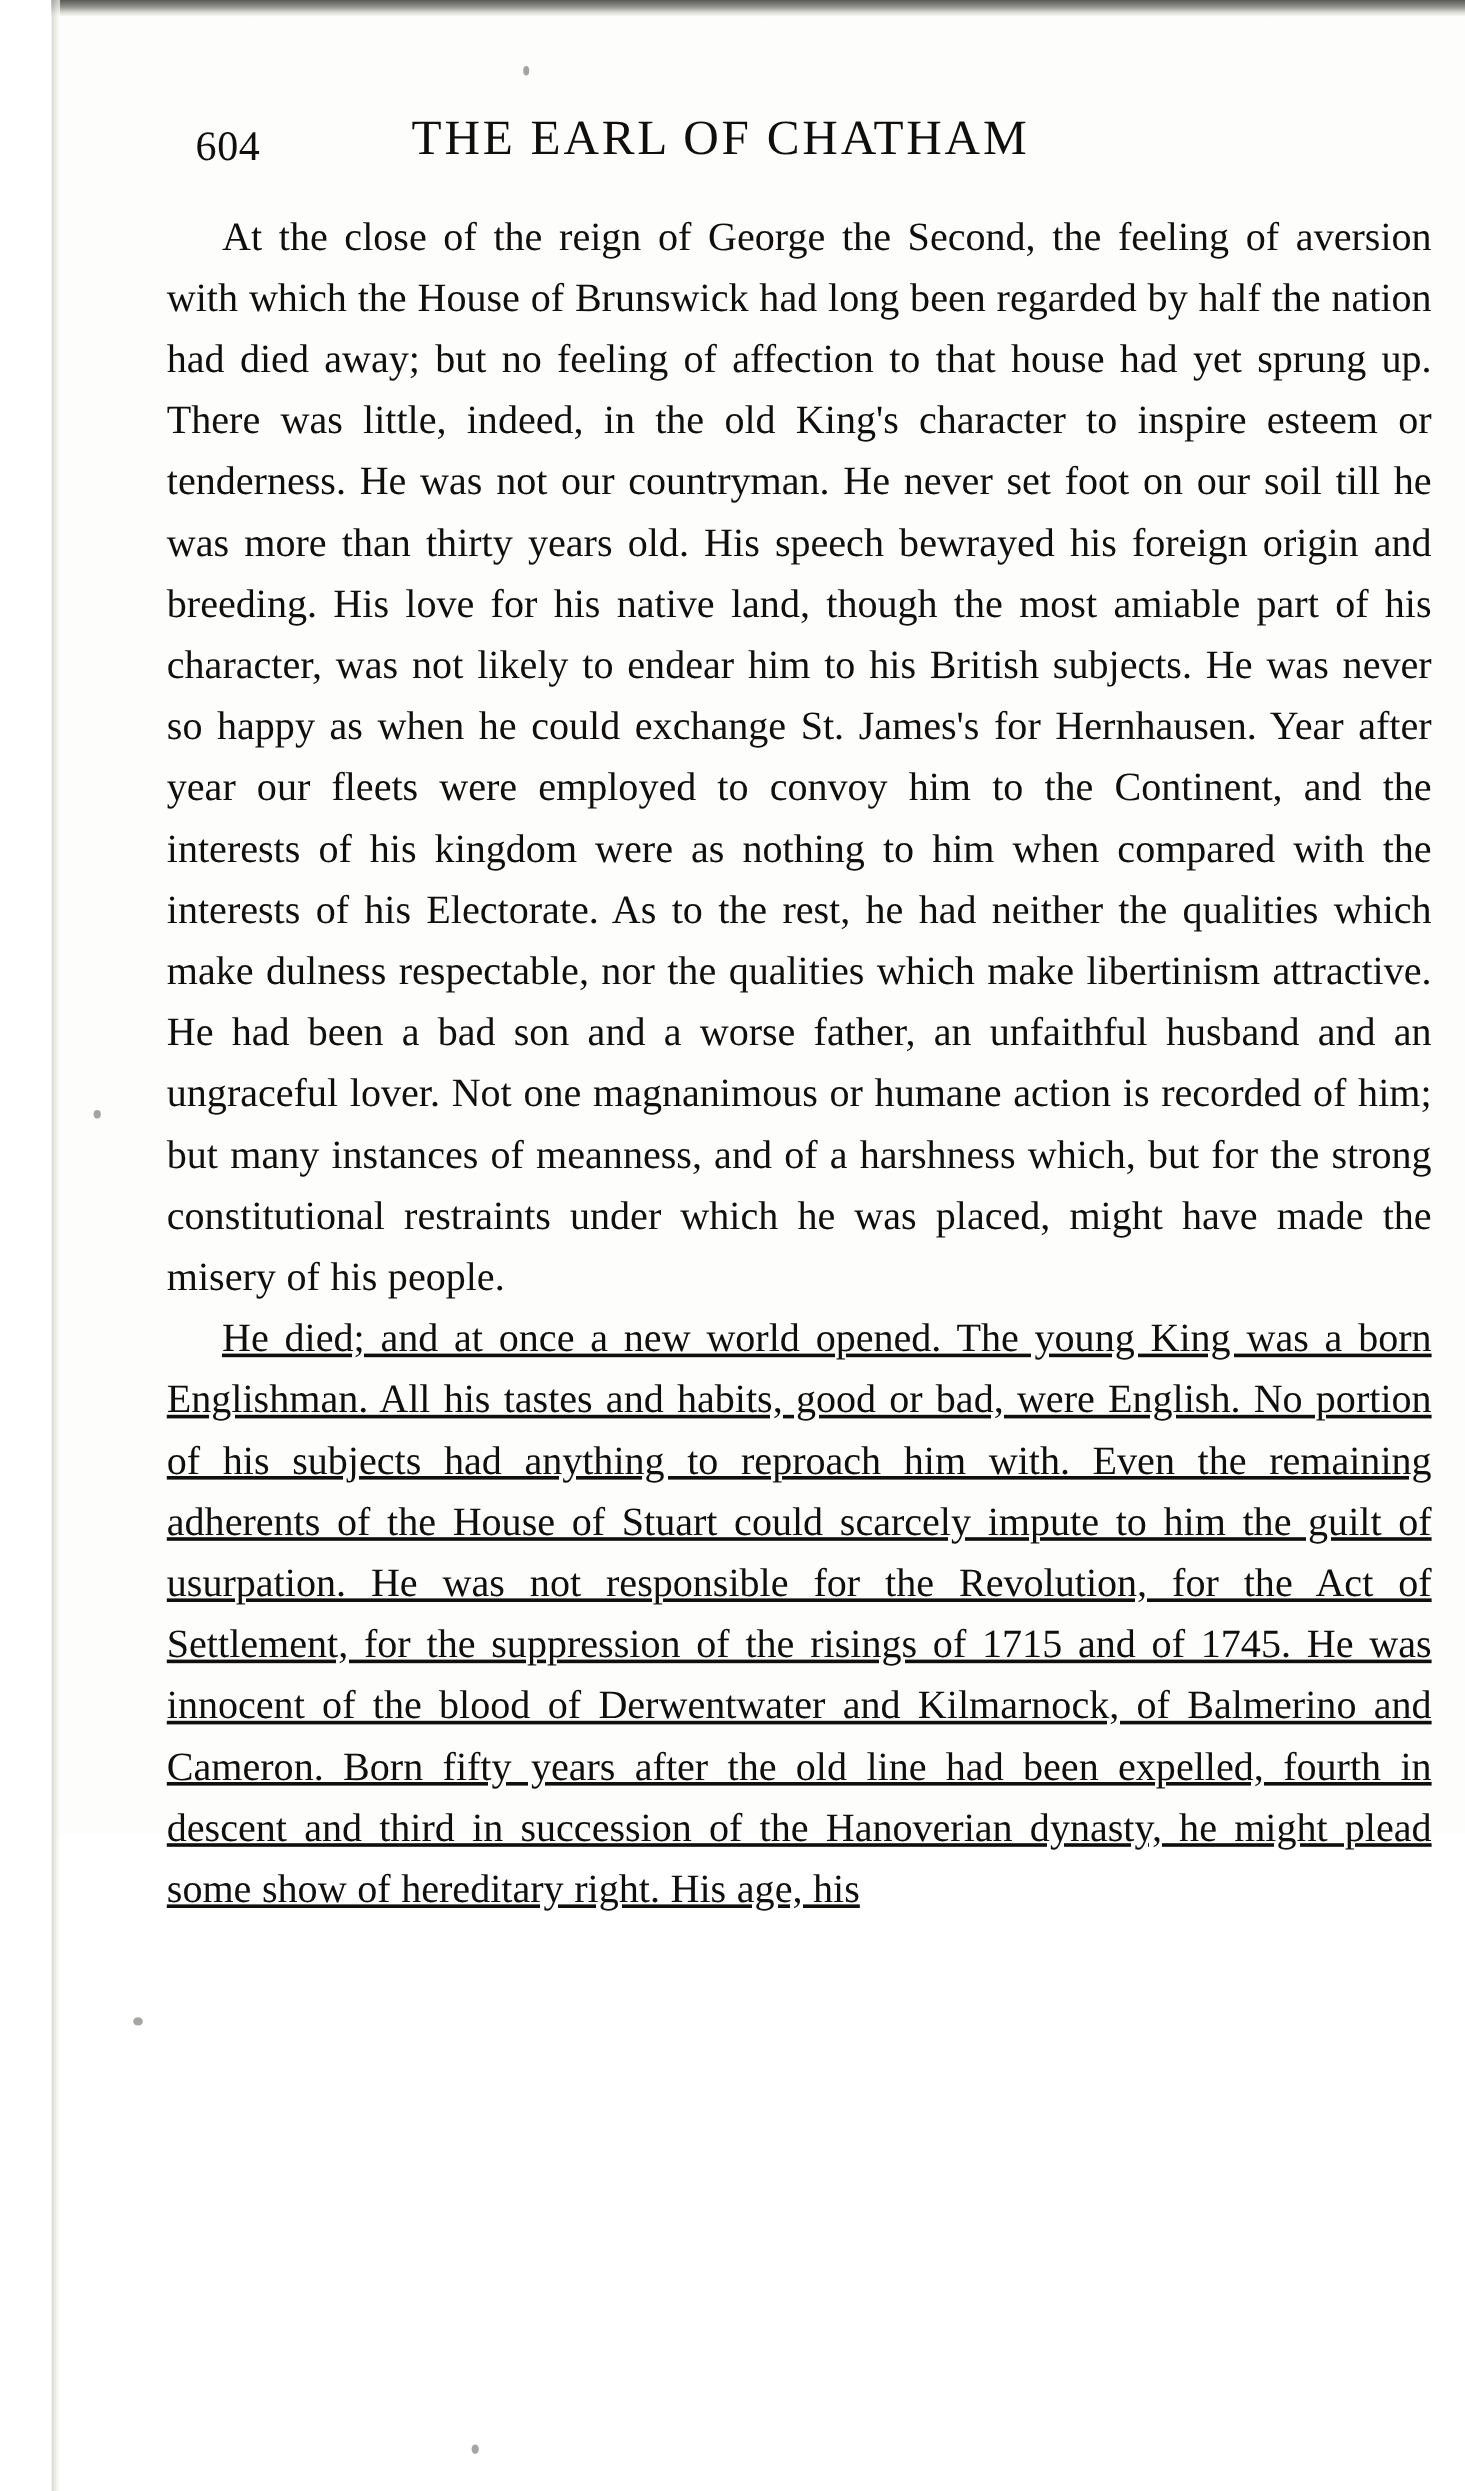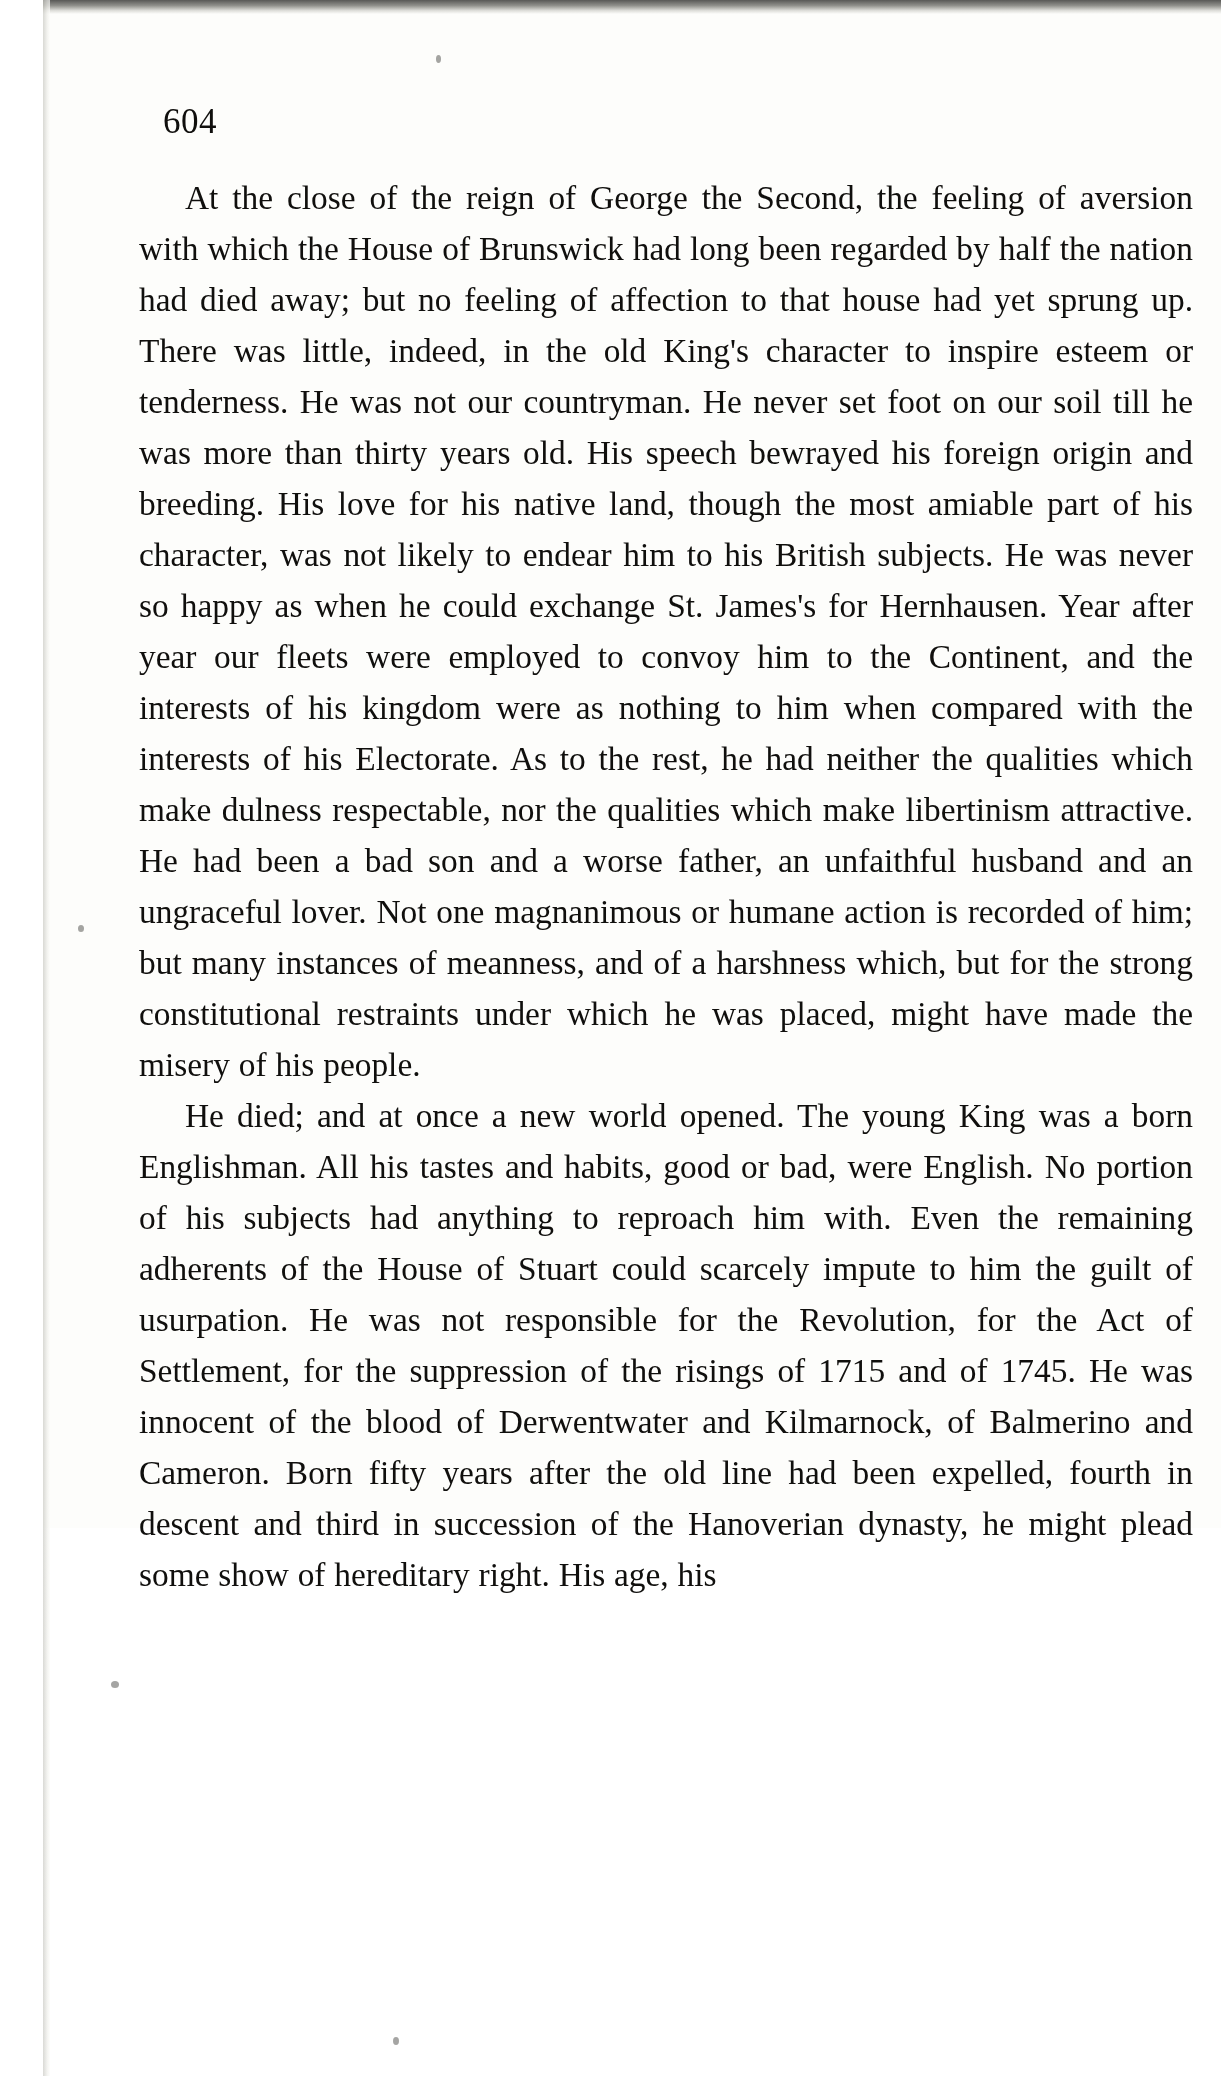--- a/index.html
+++ b/index.html
@@ -83,20 +83,21 @@
     line-height: 51px;
     text-align: justify;
     text-indent: 46px;
     word-spacing: 0.5px;
     font-family: "Liberation Serif", serif;
     -webkit-hyphens: none;
     hyphens: none;
   }
   p.para + p.para {
     margin-top: 0px;
+    text-decoration: underline;
   }
   
   .speck {
     position: absolute;
     background: #5b5b57;
     border-radius: 50%;
     opacity: 0.55;
   }
   .s1 { left: 393px; top: 55px; width: 5px; height: 8px; }
   .s2 { left: 1189px; top: 775px; width: 6px; height: 7px; }
@@ -117,20 +118,21 @@
   <div class="speck s2"></div>
   <div class="speck s3"></div>
   <div class="speck s4"></div>
   <div class="speck s5"></div>
   <div class="speck s6"></div>
 
   <div class="content">
 
     <div class="header">
       <div class="folio">604</div>
+      <div class="running-title">THE EARL OF CHATHAM</div>
     </div>
 
     <div class="body-text">
       <p class="para">At the close of the reign of George the Second, the feeling of aversion with which the House of Brunswick had long been regarded by half the nation had died away; but no feeling of affection to that house had yet sprung up.  There was little, indeed, in the old King's character to inspire esteem or tenderness.  He was not our countryman.  He never set foot on our soil till he was more than thirty years old.  His speech bewrayed his foreign origin and breeding.  His love for his native land, though the most amiable part of his character, was not likely to endear him to his British subjects.  He was never so happy as when he could exchange St. James's for Hernhausen.  Year after year our fleets were employed to convoy him to the Continent, and the interests of his kingdom were as nothing to him when compared with the interests of his Electorate.  As to the rest, he had neither the qualities which make dulness respectable, nor the qualities which make libertinism attractive.  He had been a bad son and a worse father, an unfaithful husband and an ungraceful lover.  Not one magnanimous or humane action is recorded of him; but many instances of meanness, and of a harshness which, but for the strong constitutional restraints under which he was placed, might have made the misery of his people.</p>
       <p class="para">He died; and at once a new world opened.  The young King was a born Englishman.  All his tastes and habits, good or bad, were English.  No portion of his subjects had anything to reproach him with.  Even the remaining adherents of the House of Stuart could scarcely impute to him the guilt of usurpation.  He was not responsible for the Revolution, for the Act of Settlement, for the suppression of the risings of 1715 and of 1745.  He was innocent of the blood of Derwentwater and Kilmarnock, of Balmerino and Cameron.  Born fifty years after the old line had been expelled, fourth in descent and third in succession of the Hanoverian dynasty, he might plead some show of hereditary right.  His age, his</p>
     </div>
 
   </div>
 </div>
 

